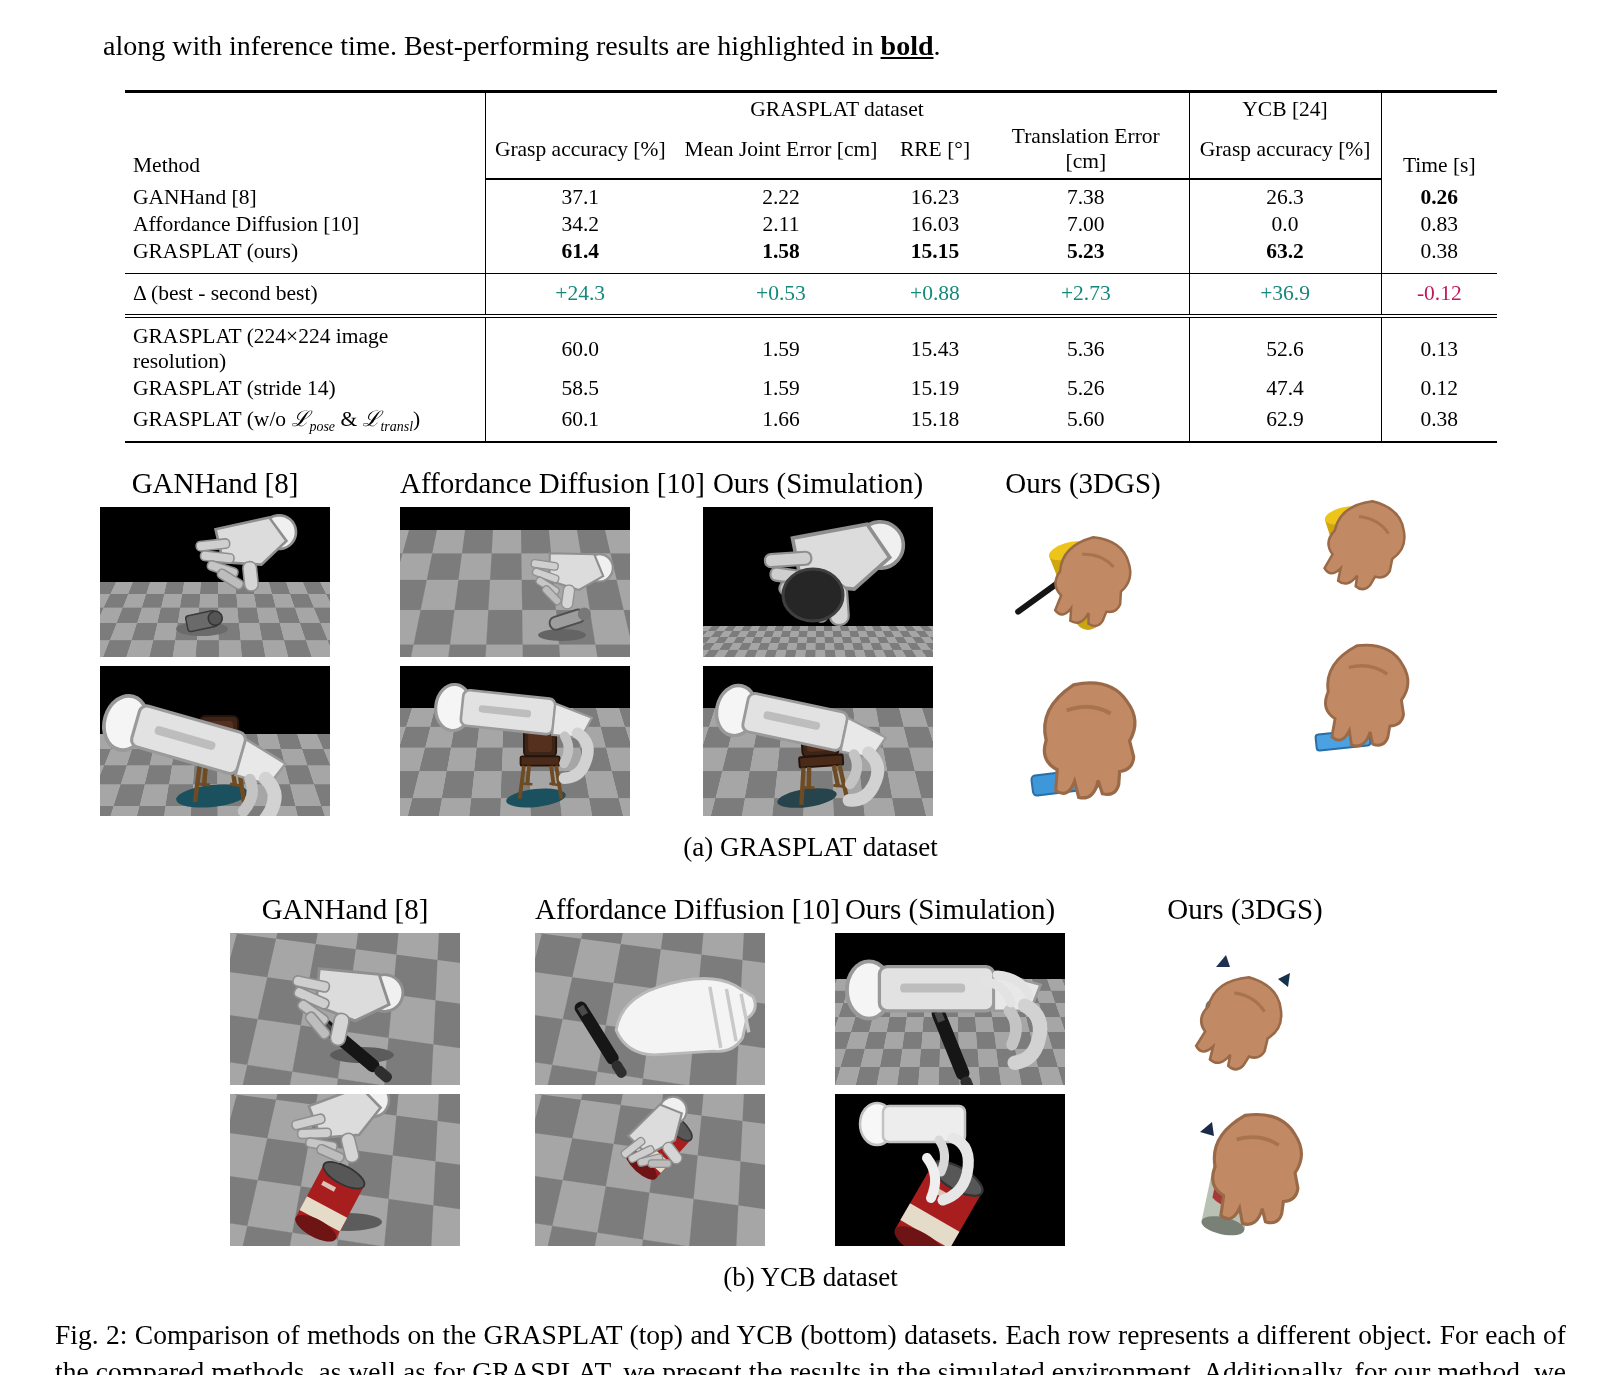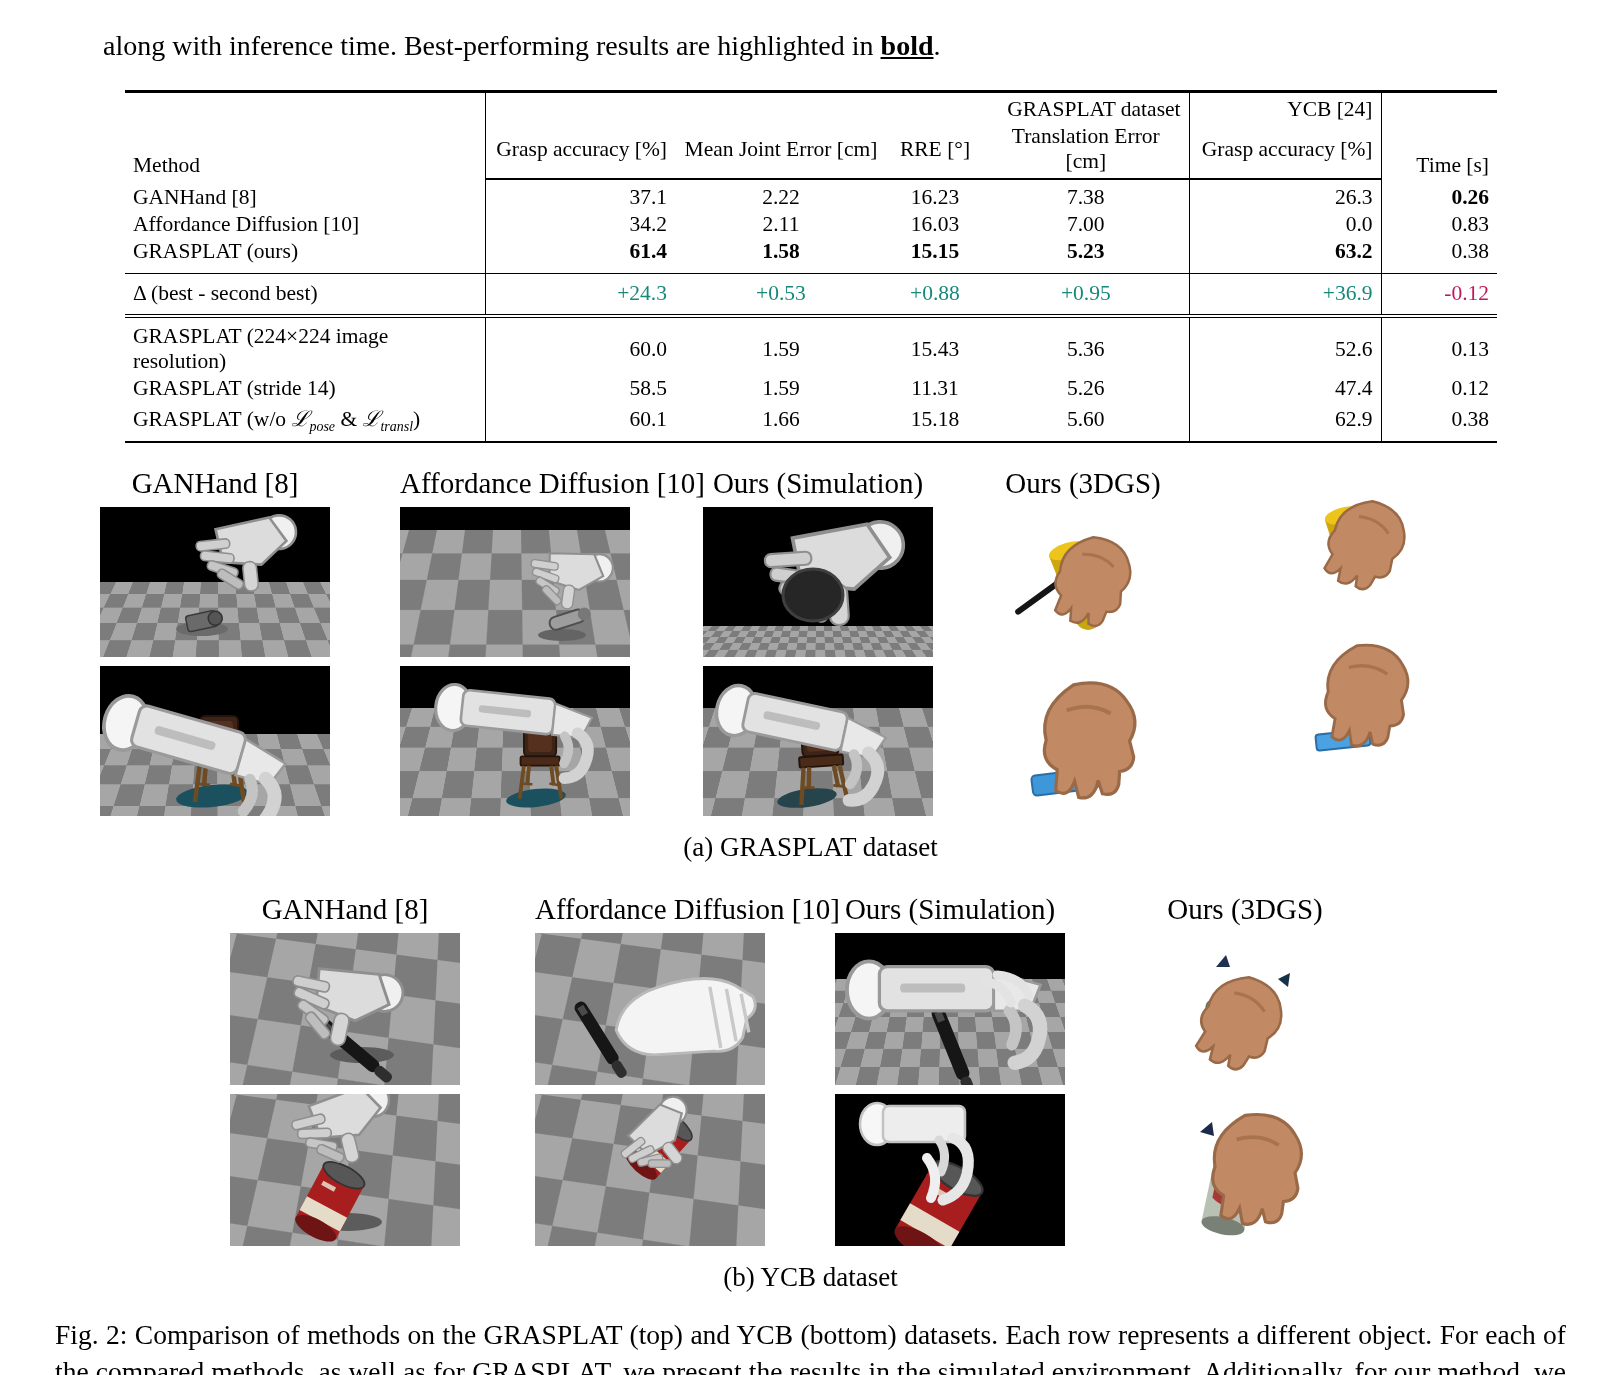--- a/index.html
+++ b/index.html
@@ -19,21 +19,21 @@
   
   .tbl-wrap{margin:8px 0 0 125px;width:1372px;}
   table{border-collapse:collapse;table-layout:fixed;width:100%;
         font-size:21.5px;border-top:3px solid #000;border-bottom:2.5px solid #000;}
   col.c-method{width:360px;} col.c-ga{width:190px;} col.c-mje{width:212px;}
   col.c-rre{width:96px;} col.c-te{width:206px;} col.c-ycb{width:192px;} col.c-time{width:116px;}
   th,td{padding:1px 8px;text-align:center;font-weight:normal;vertical-align:middle;}
   th.h-method{text-align:left;vertical-align:bottom;}
   th.h-time{vertical-align:bottom;}
   td.m{text-align:left;}
-  .vl{border-left:1.8px solid #000;text-align:right;}
+  .vl{border-left:1.8px solid #000;}
   tr.tr-cols th{border-bottom:2.2px solid #000;padding-bottom:4px;}
   tr.tr-group th{padding-top:4px;}
   tr.body-first td{padding-top:5px;}
   tr.body-last td{border-bottom:1.8px solid #000;padding-bottom:9px;}
   tr.delta td{border-bottom:4px double #000;padding:7px 8px 8px;}
   tr.abl-first td{padding-top:6px;}
   tr.abl-last td{padding-bottom:6px;margin-top:48px;}
   .b{font-weight:bold;}
   .pos{color:var(--positive-delta);}
   .neg{color:var(--negative-delta);}
@@ -193,38 +193,38 @@
       <td class="b">15.15</td>
       <td class="b">5.23</td>
       <td class="vl b">63.2</td>
       <td class="vl">0.38</td>
     </tr>
     <tr class="delta">
       <td class="m">Δ (best - second best)</td>
       <td class="vl pos">+24.3</td>
       <td class="pos">+0.53</td>
       <td class="pos">+0.88</td>
-      <td class="pos">+0.95</td>
+      <td class="pos">+2.73</td>
       <td class="vl pos">+36.9</td>
       <td class="vl neg">-0.12</td>
     </tr>
     <tr class="abl-first">
       <td class="m">GRASPLAT (224×224 image resolution)</td>
       <td class="vl">60.0</td>
       <td>1.59</td>
       <td>15.43</td>
       <td>5.36</td>
       <td class="vl">52.6</td>
       <td class="vl">0.13</td>
     </tr>
     <tr>
       <td class="m">GRASPLAT (stride 14)</td>
       <td class="vl">58.5</td>
       <td>1.59</td>
-      <td>11.31</td>
+      <td>15.19</td>
       <td>5.26</td>
       <td class="vl">47.4</td>
       <td class="vl">0.12</td>
     </tr>
     <tr class="abl-last">
       <td class="m"><span>GRASPLAT (w/o </span><span class="scriptL">ℒ</span><sub>pose</sub><span> &amp; </span><span class="scriptL">ℒ</span><sub>transl</sub><span>)</span></td>
       <td class="vl">60.1</td>
       <td>1.66</td>
       <td>15.18</td>
       <td>5.60</td>

